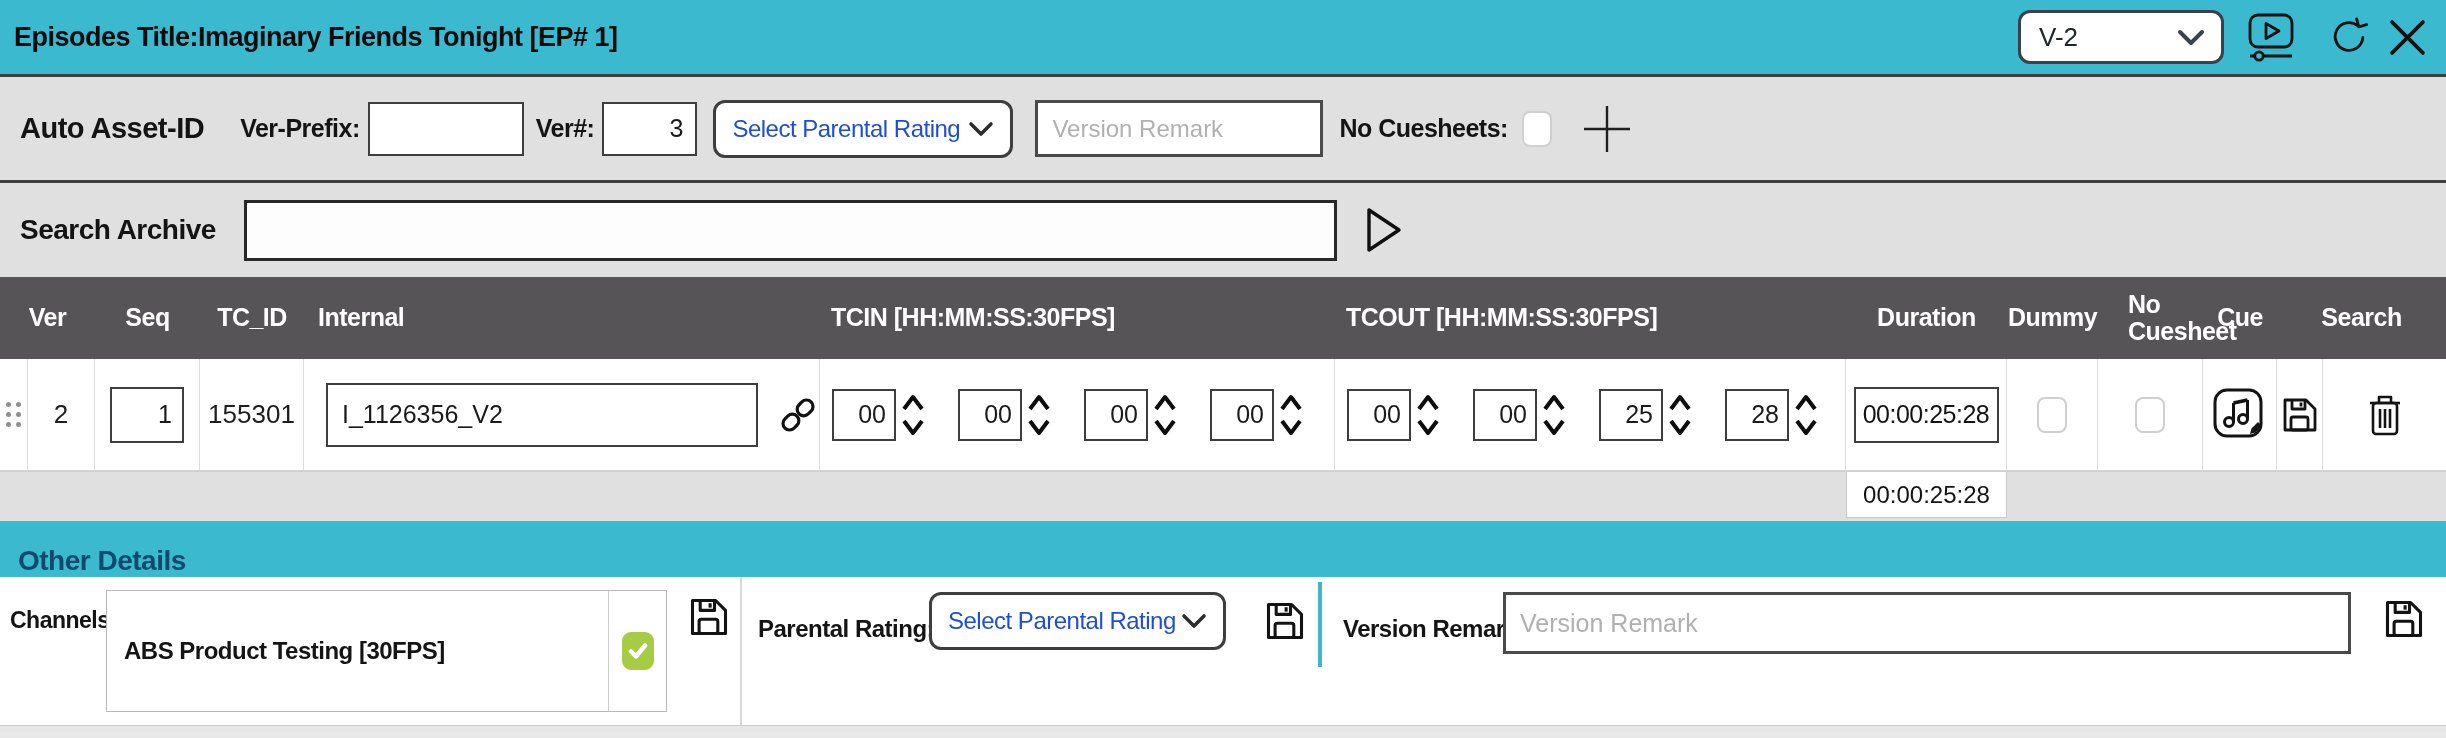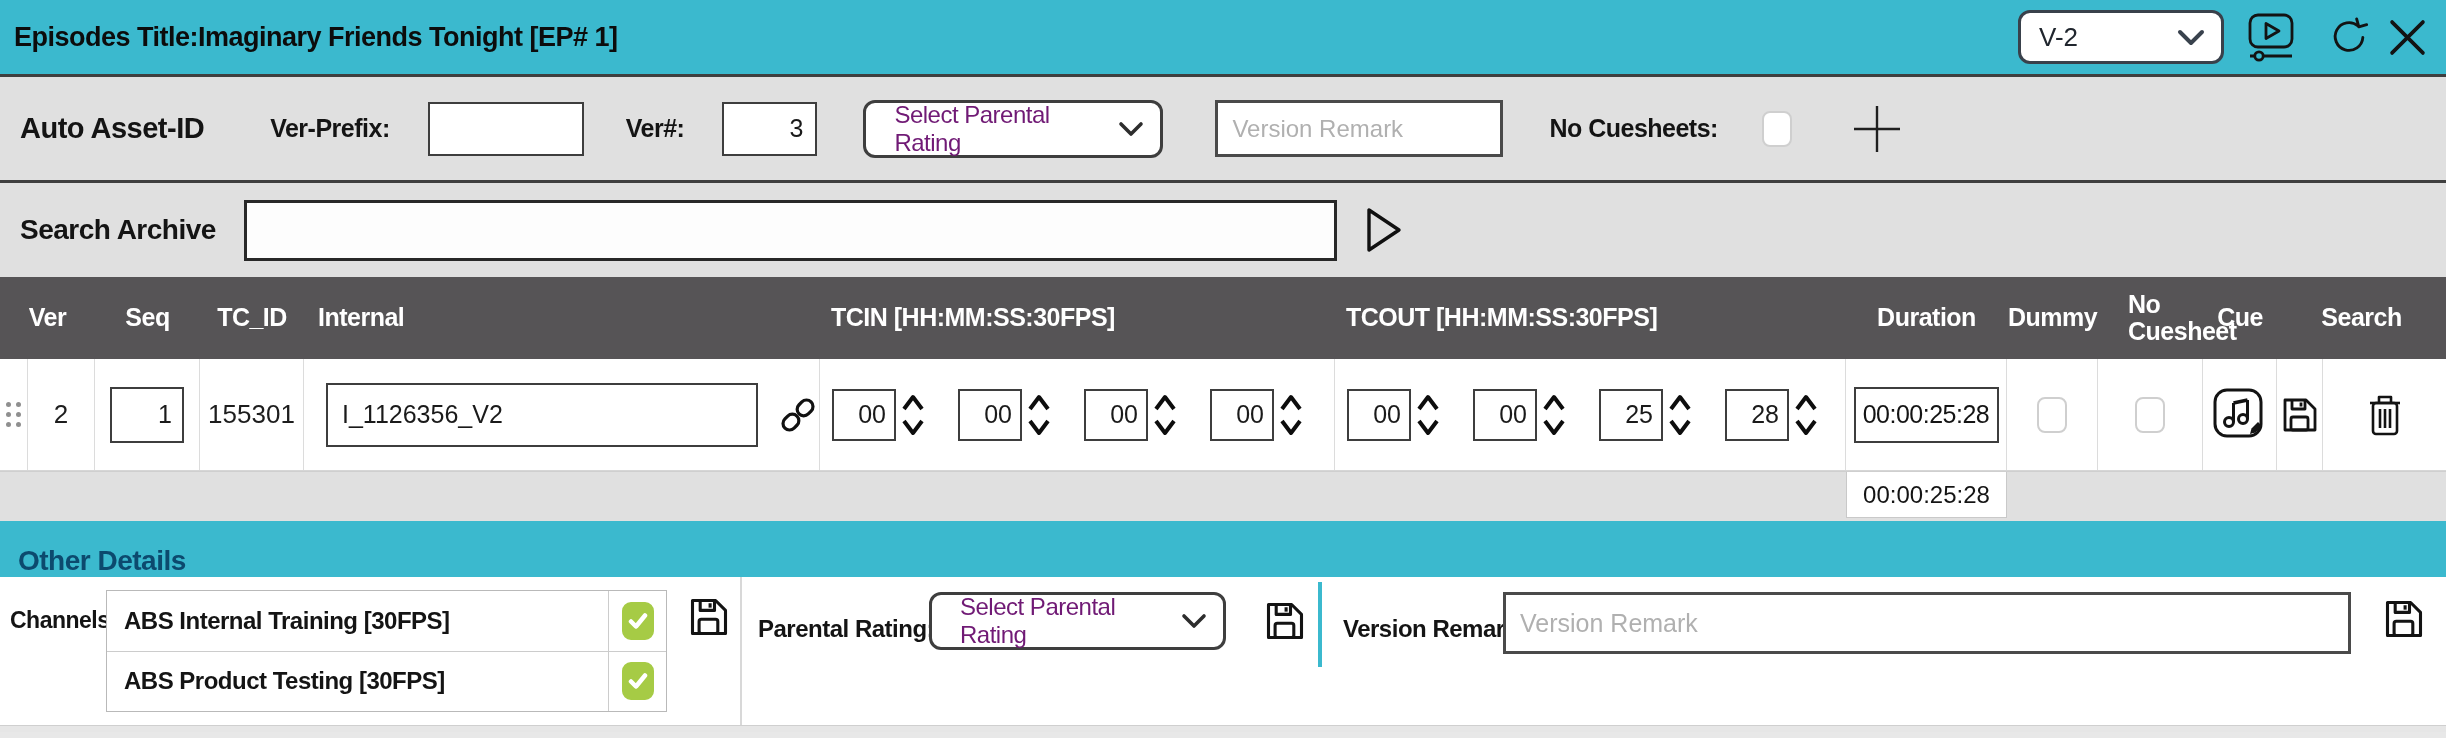--- a/index.html
+++ b/index.html
@@ -14,32 +14,32 @@
   .topbar .spacer { flex:1; }
   .select-pill { width:206px; height:54px; background:#fff; border:3px solid #39414b; border-radius:12px;
                  display:flex; align-items:center; padding:0 16px 0 18px; cursor:pointer; }
   .select-pill .val { font-size:26px; color:#20262e; flex:1; }
   .tb-icon { display:flex; align-items:center; justify-content:center; cursor:pointer; }
   .i-player { margin-left:23px; }
   .i-refresh { margin-left:31px; }
   .i-close { margin-left:19px; margin-right:20px; }
 
   
-  .row-auto { height:103px; background:#e0e0e0; display:flex; align-items:center;gap:30px; }
+  .row-auto { height:103px; background:#e0e0e0; display:flex; align-items:center; }
   .lbl { font-weight:bold; font-size:25px; letter-spacing:-0.5px; white-space:nowrap; }
   .aa-title { margin-left:20px; font-size:29px; font-weight:bold; letter-spacing:-0.5px; }
   .lbl-verprefix { margin-left:36px; }
   .in { background:#fff; border:2.5px solid #3e3e3e; font-family:inherit; font-size:25px; color:#1a1a1a; outline:none; }
   .in::placeholder { color:#b0b0b0; }
   .in-verprefix { width:156px; height:54px; margin-left:8px; padding:0 10px; }
   .lbl-vernum { margin-left:12px; }
   .in-vernum { width:95px; height:54px; margin-left:8px; padding:0 12px; text-align:right; }
   .dd { height:58px; background:#fff; border:3px solid #3e3e3e; border-radius:12px;
         display:flex; align-items:center; padding:0 16px 0 16px; cursor:pointer; }
-  .dd .val { font-size:24px; color:#701a75; letter-spacing:-0.5px; flex:1;margin-left:12px; }
+  .dd .val { font-size:24px; color:#1d4ed8; letter-spacing:-0.5px; flex:1; }
   .dd-parental-top { width:300px; margin-left:16px; }
   .in-remark-top { width:288px; height:57px; margin-left:22px; padding:0 14px; border-width:3px; border-color:#4a4a4a; font-size:24px; }
   .lbl-nocuesheets { margin-left:16px; }
   .cb { width:30px; height:36px; background:#fff; border:2px solid #cfcfcf; border-radius:8px; cursor:pointer;
         display:flex; align-items:center; justify-content:center; }
   .cb-top { margin-left:14px; }
   .i-plus { margin-left:30px; }
 
   .row-search { height:97px; background:#e0e0e0; border-top:3px solid #3f3f3f; display:flex; align-items:center; }
   .lbl-search { margin-left:20px; font-size:28px; }
@@ -352,30 +352,20 @@
   </div>
 
   <div class="other-bar">
     <div class="t">Other Details</div>
   </div>
 
   <div class="other-body">
     <div class="abs lbl lbl-channels">Channels:</div>
     <div class="abs chanbox">
       <div class="chanrow">
-        <span class="nm">ABS Internal Training [30FPS]</span>
-        <span class="ckcol">
-          <span class="cb-green checked">
-            <svg width="20" height="20" viewBox="0 0 20 20" fill="none" stroke="#fff" stroke-width="4.5" stroke-linecap="round" stroke-linejoin="round">
-                <polyline points="3,10.5 8,15.5 17,4.5"></polyline>
-              </svg>
-          </span>
-        </span>
-      </div>
-      <div class="chanrow">
         <span class="nm">ABS Product Testing [30FPS]</span>
         <span class="ckcol">
           <span class="cb-green checked">
             <svg width="20" height="20" viewBox="0 0 20 20" fill="none" stroke="#fff" stroke-width="4.5" stroke-linecap="round" stroke-linejoin="round">
                 <polyline points="3,10.5 8,15.5 17,4.5"></polyline>
               </svg>
           </span>
         </span>
       </div>
     </div>

